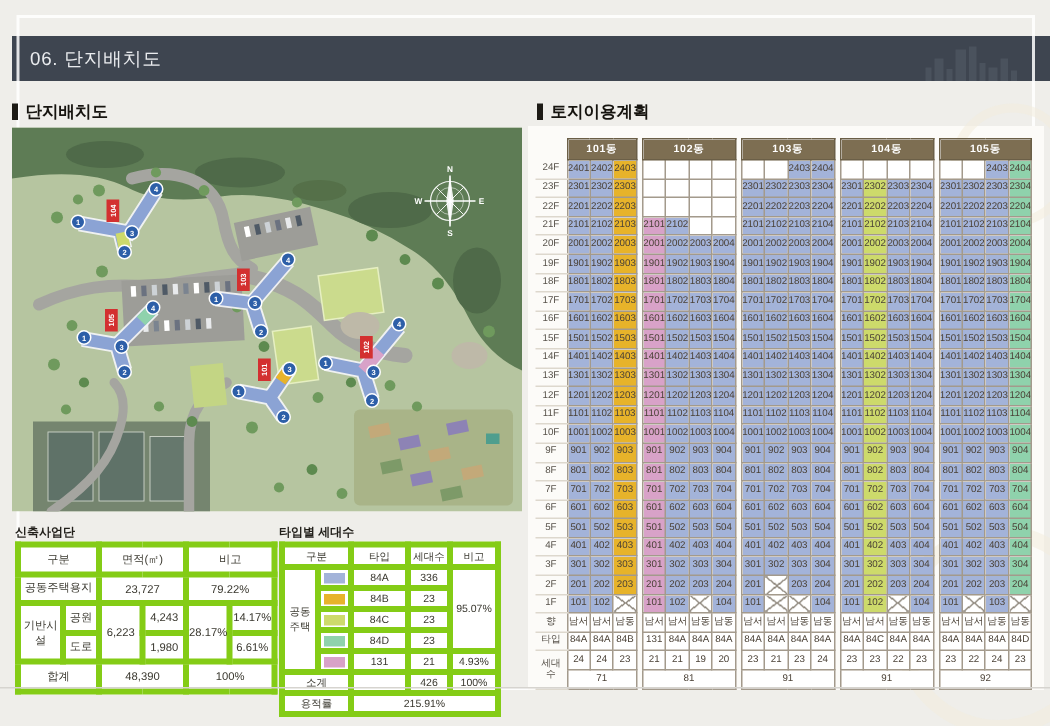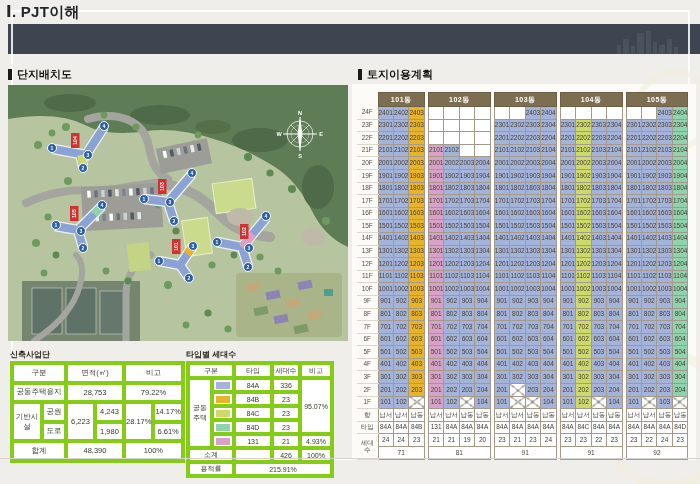--- a/index.html
+++ b/index.html
@@ -59,23 +59,23 @@
   .footer{position:absolute;left:0;right:0;top:468px;height:16px;font-size:7.5px;color:#65625c;z-index:2;}
   .footer .fl{position:absolute;left:10px;}
   .footer .fc{position:absolute;left:0;right:0;text-align:center;}
   .footer .fr{position:absolute;right:8px;}
 </style>
 </head>
 <body>
 
 <div id="slide">
 
-  <div class="pjt-title">Ⅰ. PJT이해</div>
 
   <div class="darkbar">
+    <div class="sec-label">06. 단지배치도</div>
     <div class="skyline">
       <i style="width:4px;height:9px"></i>
         <i style="width:6px;height:15px"></i>
         <i style="width:4px;height:8px"></i>
       <i style="width:7px;height:21px"></i>
         <i style="width:5px;height:23px"></i>
         <i style="width:4px;height:12px"></i>
       <i style="width:6px;height:9px"></i>
         <i style="width:5px;height:15px"></i>
         <i style="width:4px;height:7px"></i>
@@ -1099,21 +1099,21 @@
         <col style="width:29px">
       </colgroup>
     <tbody>
         <tr>
       <th colspan="2">구분</th>
       <th colspan="2">면적(㎡)</th>
       <th colspan="2">비고</th>
     </tr>
     <tr>
       <td colspan="2">공동주택용지</td>
-      <td colspan="2">28,753</td>
+      <td colspan="2">23,727</td>
       <td colspan="2">79.22%</td>
     </tr>
     <tr>
       <td rowspan="2">기반시설</td>
       <td>공원</td>
       <td rowspan="2">6,223</td>
       <td>4,243</td>
       <td rowspan="2">28.17%</td>
       <td>14.17%</td>
     </tr>

